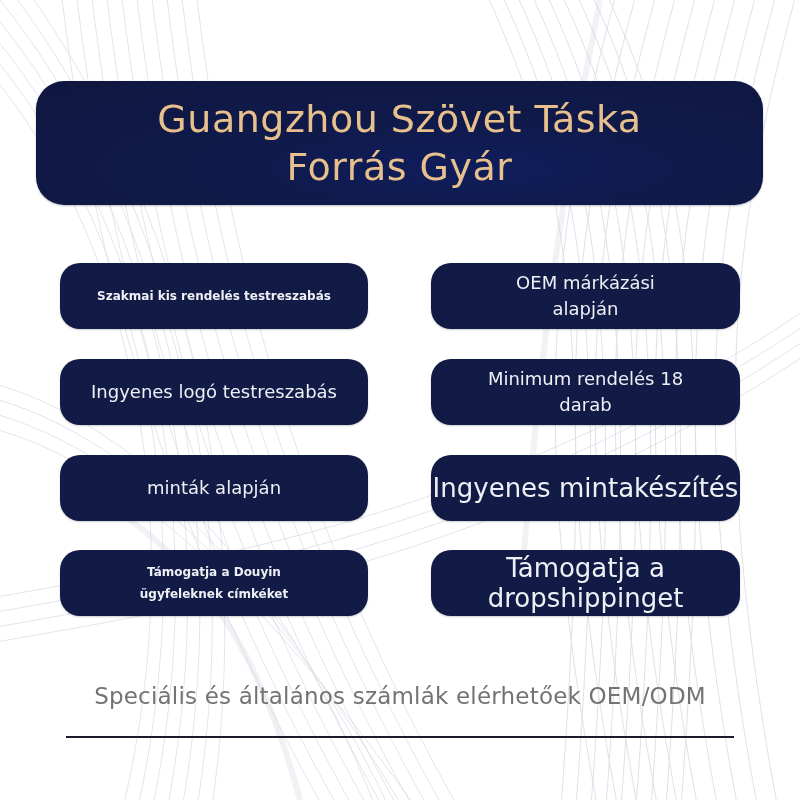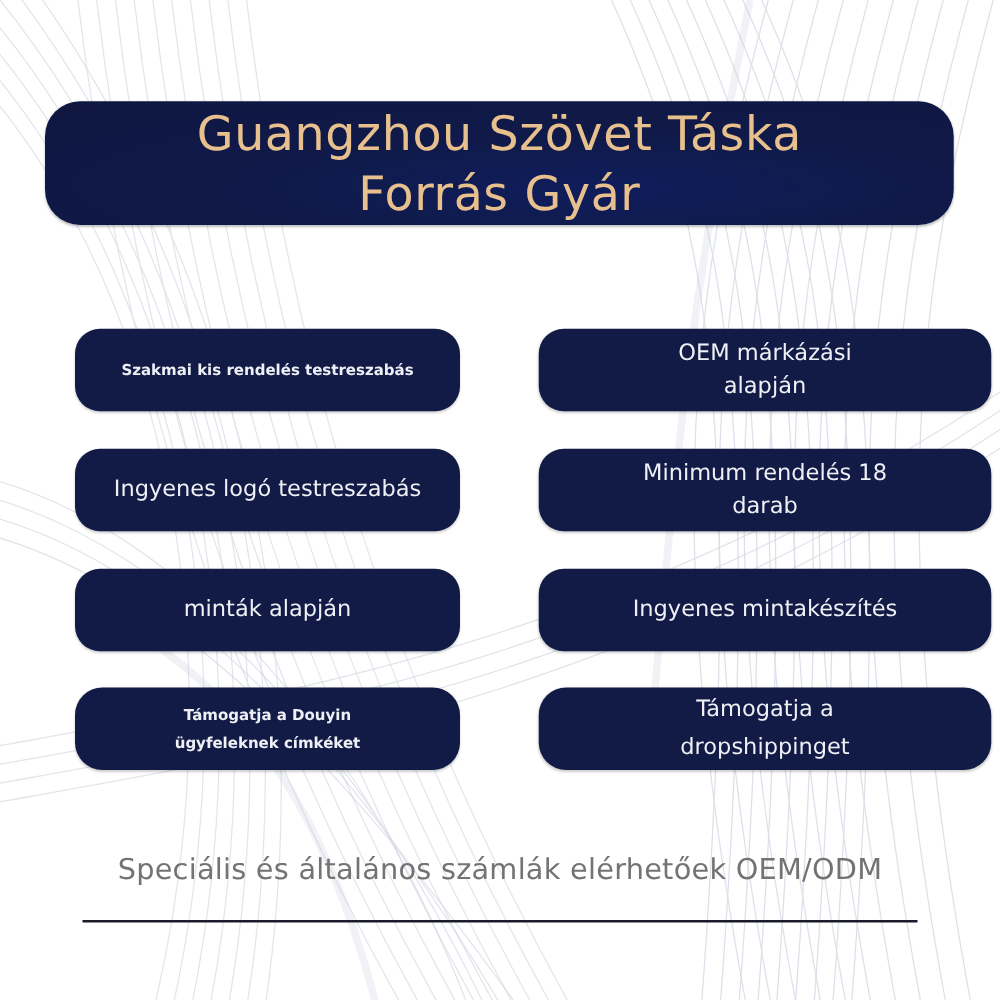--- a/index.html
+++ b/index.html
@@ -18,21 +18,21 @@
       position: absolute;
       left: 0; top: 0;
       width: 800px; height: 800px;
       z-index: 0;
     }
     .title-box {
       position: absolute;
       left: 36px;
       top: 81px;
       width: 727px;
-      height: 99px;
+      height: 124px;
       border-radius: 28px;
       background: radial-gradient(ellipse at 60% 70%, #0f1d5c 0%, #101a4a 40%, #0f1740 100%);
       box-shadow: 0 1px 2px rgba(0,0,0,0.25);
       z-index: 2;
       display: flex;
       flex-direction: column;
       align-items: center;
       justify-content: center;
     }
     .title-line {
@@ -54,29 +54,29 @@
       align-items: center;
       justify-content: center;
       color: #eef0f6;
       text-align: center;
     }
     .feature span {
       display: block;
       white-space: nowrap;
     }
     .col-left { left: 60px; width: 308px; }
-    .col-right { left: 431px; width: 362px; }
+    .col-right { left: 431px; width: 309px; }
     .row-1 { top: 263px; }
     .row-2 { top: 359px; }
     .row-3 { top: 455px; }
-    .row-4 { top: 550px; border-radius: 22px; }
+    .row-4 { top: 550px; }
 
     .fs-sm { font-size: 12px; line-height: 22px; font-weight: bold; }
     .fs-md { font-size: 18px; line-height: 26px; }
-    .fs-lg { font-size: 18px; line-height: 30px; }
+    .fs-lg { font-size: 26px; line-height: 30px; }
 
     .footer-text {
       position: absolute;
       left: 0;
       width: 800px;
       top: 683px;
       text-align: center;
       font-size: 23px;
       color: #737373;
       z-index: 2;

